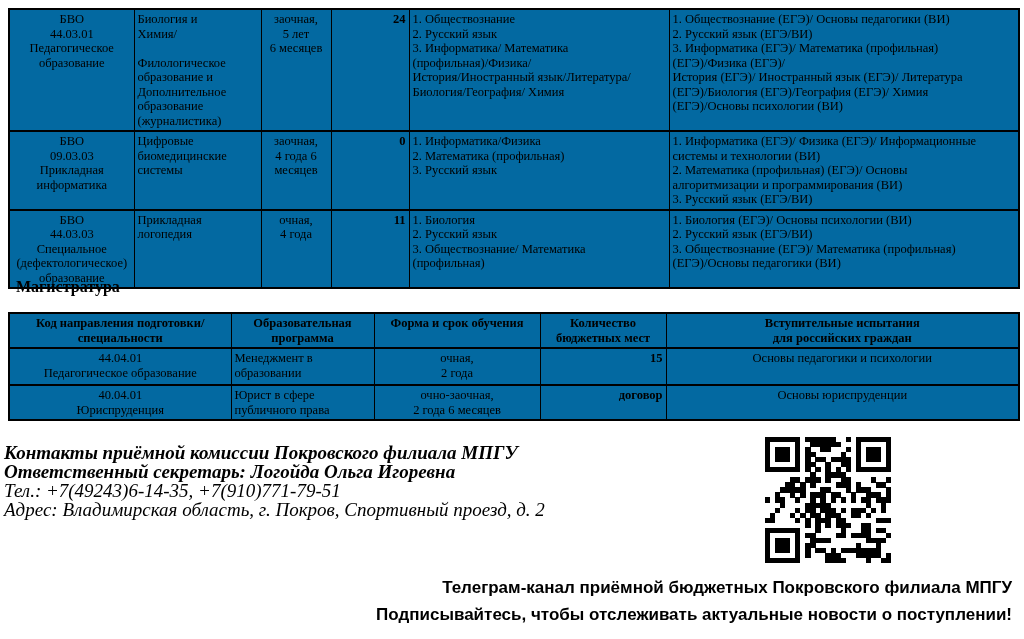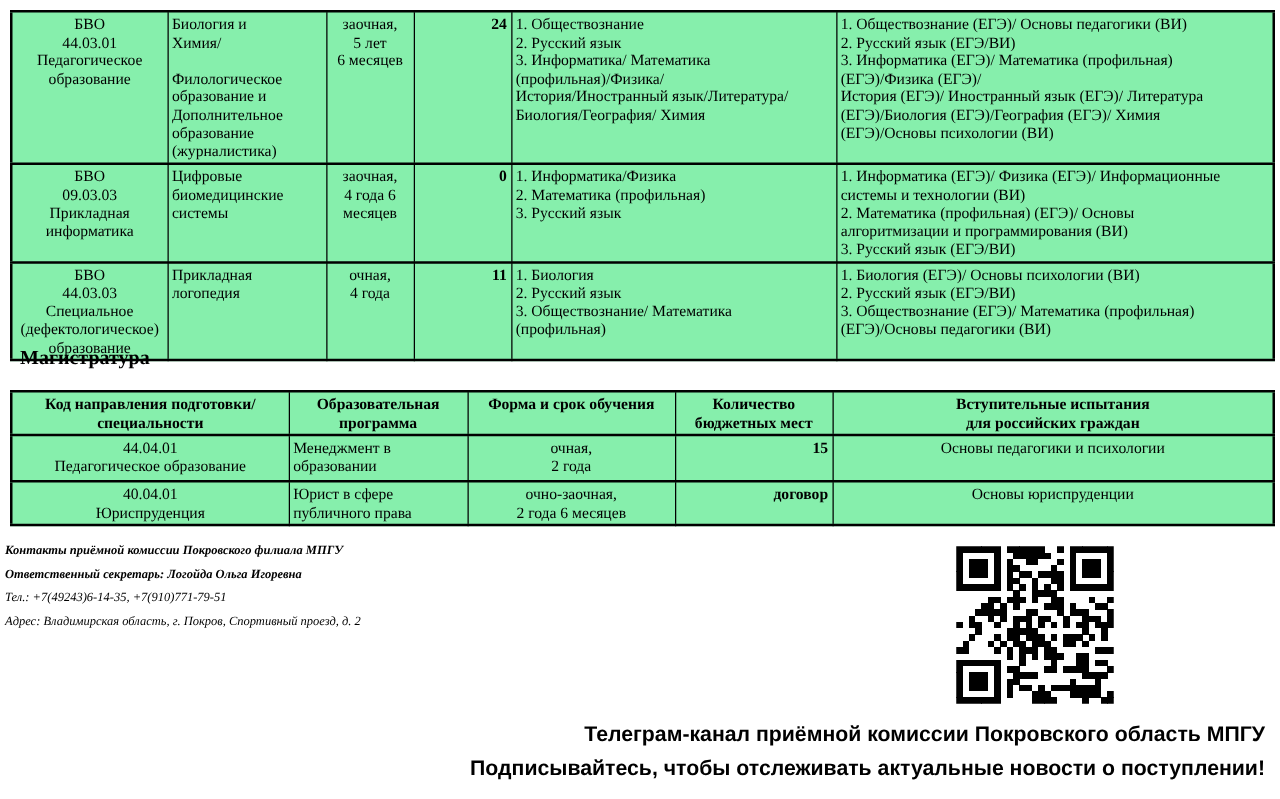--- a/index.html
+++ b/index.html
@@ -4,21 +4,21 @@
 <style>
   * { margin:0; padding:0; box-sizing:border-box; }
   html,body {
     width:1024px; height:639px;
     background:#ffffff; color:#000;
     font-family:"Liberation Serif", serif;
     overflow:hidden; position:relative;
   }
   .abs { position:absolute; }
 
-  table { border-collapse:collapse; table-layout:fixed; background:#86efac; }
+  table { border-collapse:collapse; table-layout:fixed; background:#0369a1; }
   table.doc { border:2px solid #000; }
   table.doc td, table.doc th {
     border:1px solid #000;
     vertical-align:top;
     font-size:12.5px;
     line-height:14.5px;
     padding:2px 3px;
     white-space:pre-line;
     overflow:hidden;
   }
@@ -27,22 +27,22 @@
   .c-center { text-align:center; }
   .c-left   { text-align:left; }
   .bold     { font-weight:bold;text-align:right; }
 
   .masters-title {
     left:16px; top:278px; width:1024px;
     text-align:left; font-weight:bold; font-size:16px;
   }
 
   .contacts {
-    left:4px; top:431px;
-    font-style:italic; font-size:10px; line-height:19px;
+    left:4px; top:443px;
+    font-style:italic; font-size:19px; line-height:19px;
   }
   .contacts .b { font-weight:bold; }
 
   .qr-box { left:765px; top:437px; width:126px; height:126px; }
   .qr-box svg { display:block; }
 
   .telegram {
     right:12px; top:574px;
     text-align:right;
     font-family:"Liberation Sans", sans-serif;
@@ -487,15 +487,15 @@
       <rect x="65.52" y="120.96" width="5.24" height="5.24"></rect>
       <rect x="70.56" y="120.96" width="5.24" height="5.24"></rect>
       <rect x="75.60" y="120.96" width="5.24" height="5.24"></rect>
       <rect x="100.80" y="120.96" width="5.24" height="5.24"></rect>
       <rect x="115.92" y="120.96" width="5.24" height="5.24"></rect>
       <rect x="120.96" y="120.96" width="5.24" height="5.24"></rect>
     </svg>
 </div>
 
 <div class="abs telegram">
-  <div>Телеграм-канал приёмной комиссии Покровского область МПГУ</div>
+  <div>Телеграм-канал приёмной бюджетных Покровского филиала МПГУ</div>
   <div>Подписывайтесь, чтобы отслеживать актуальные новости о поступлении!</div>
 </div>
 
 </body></html>

